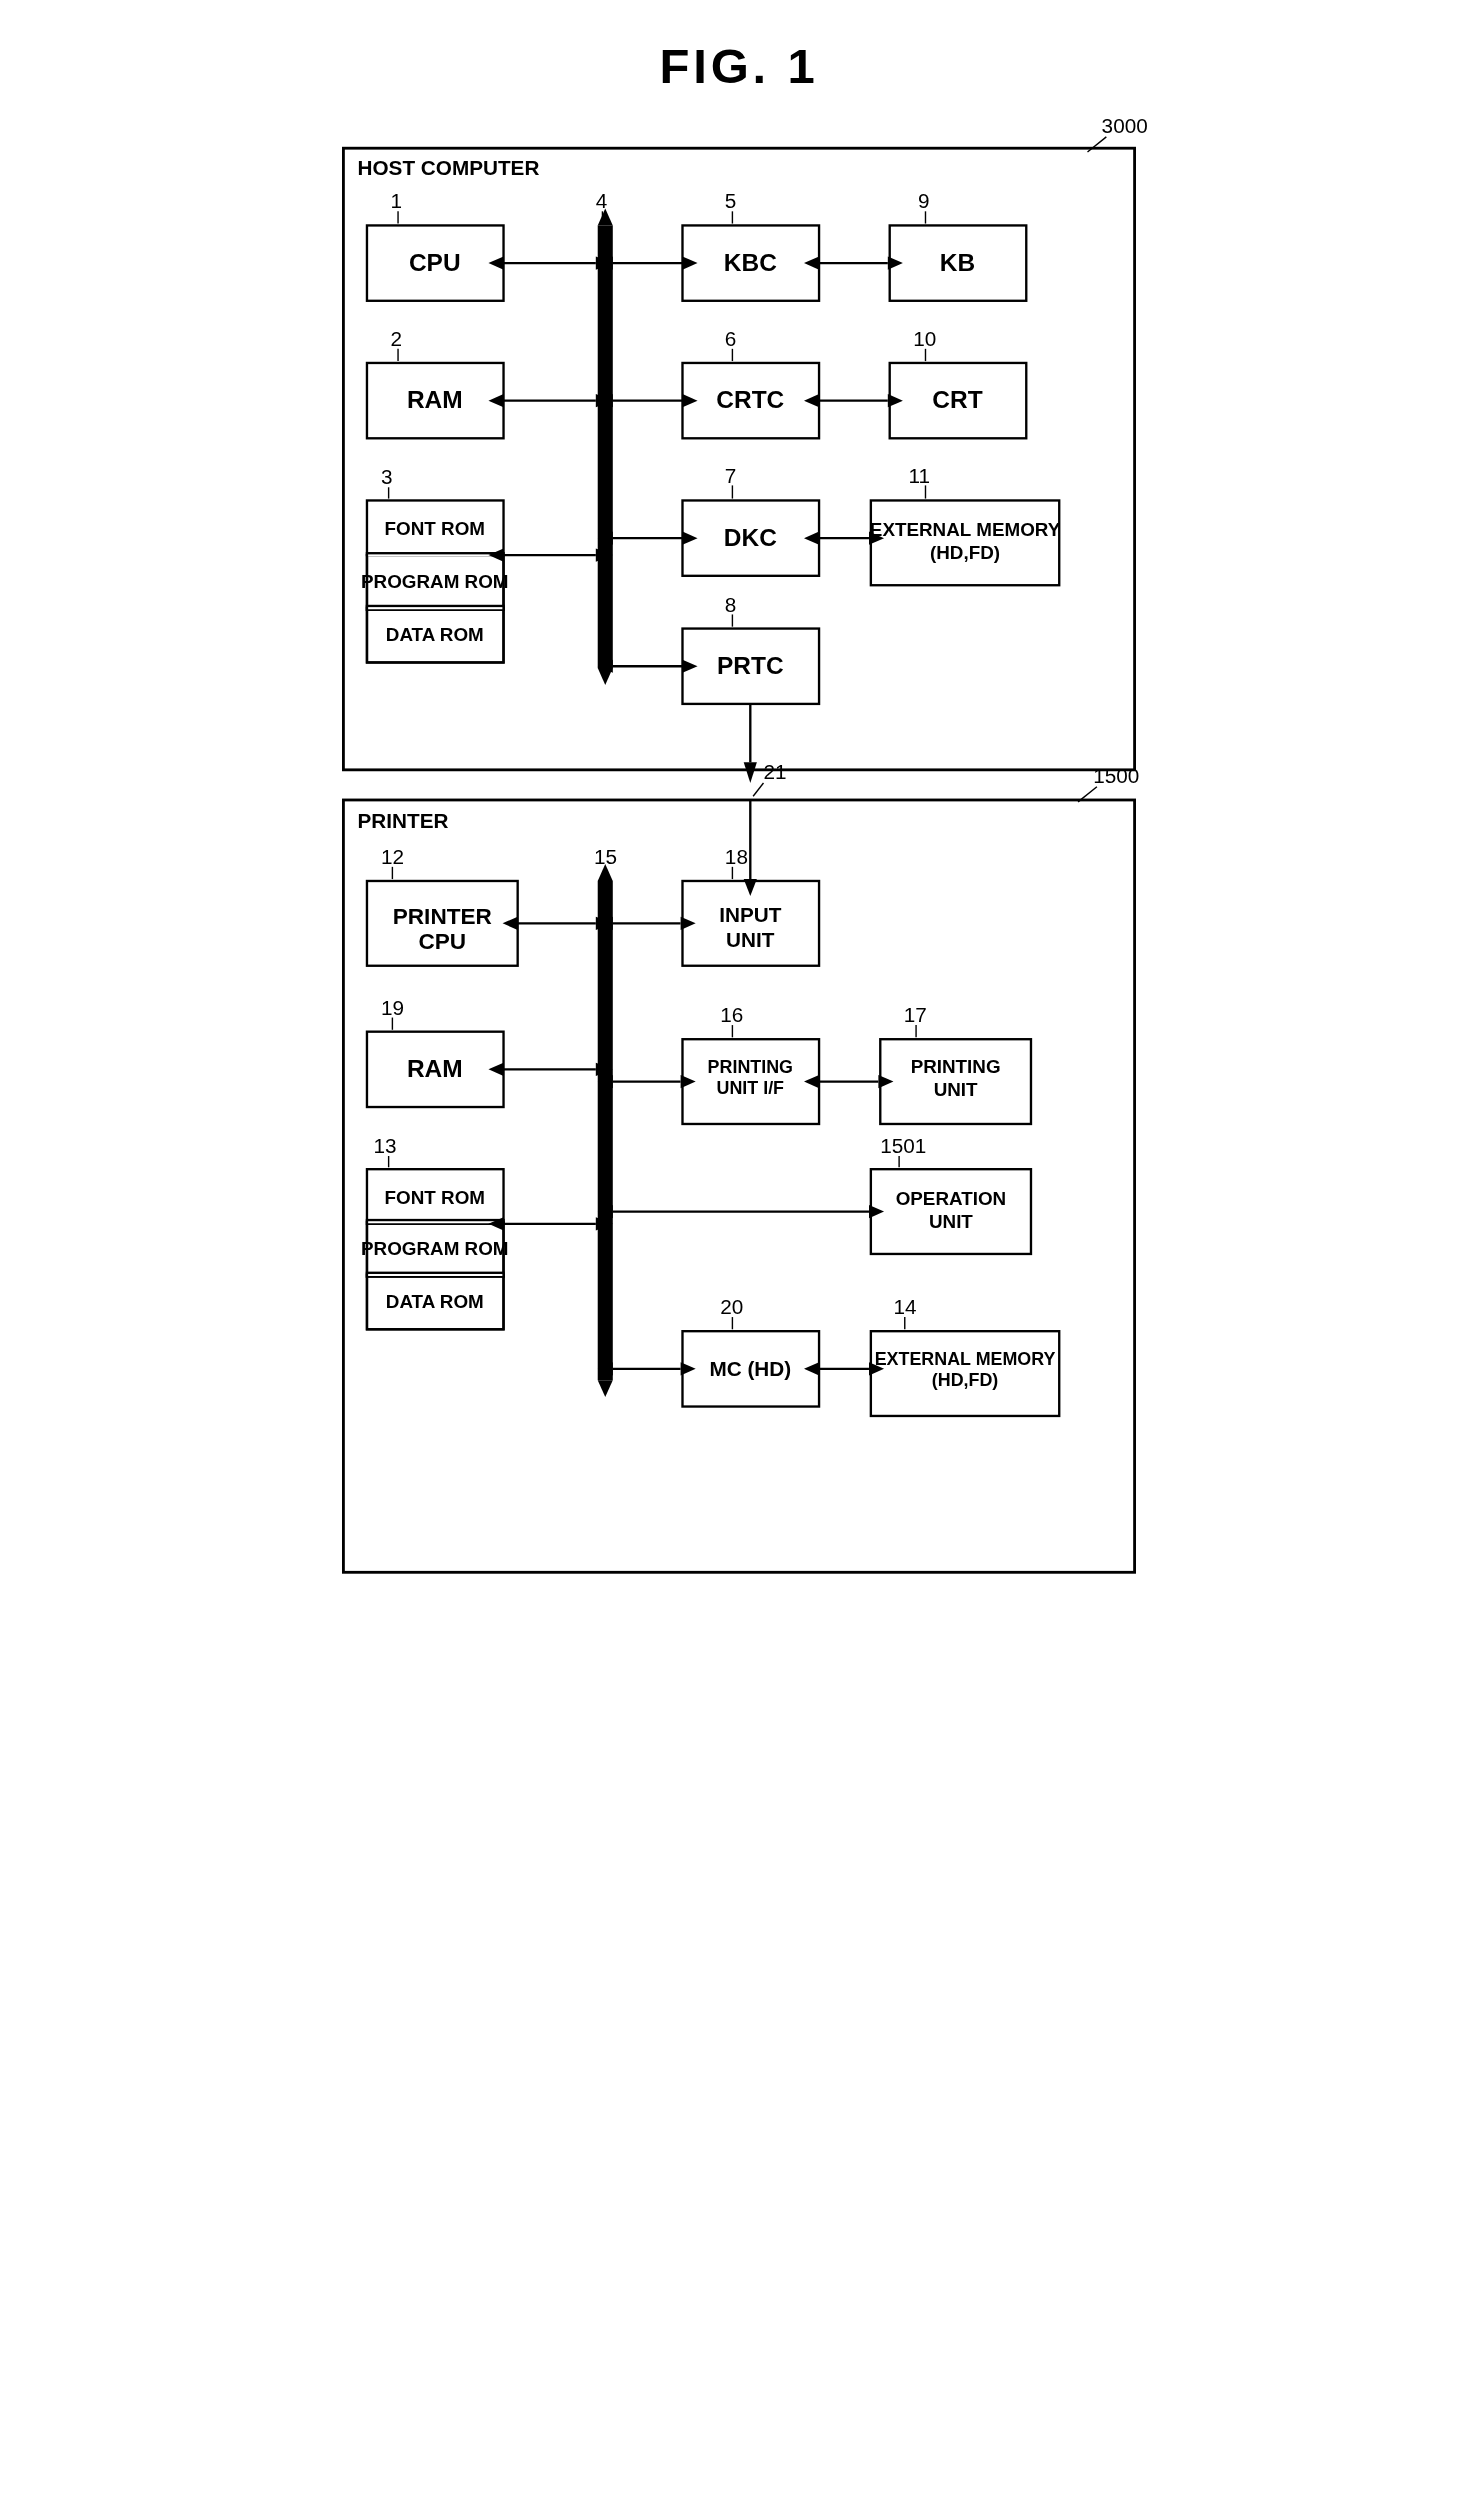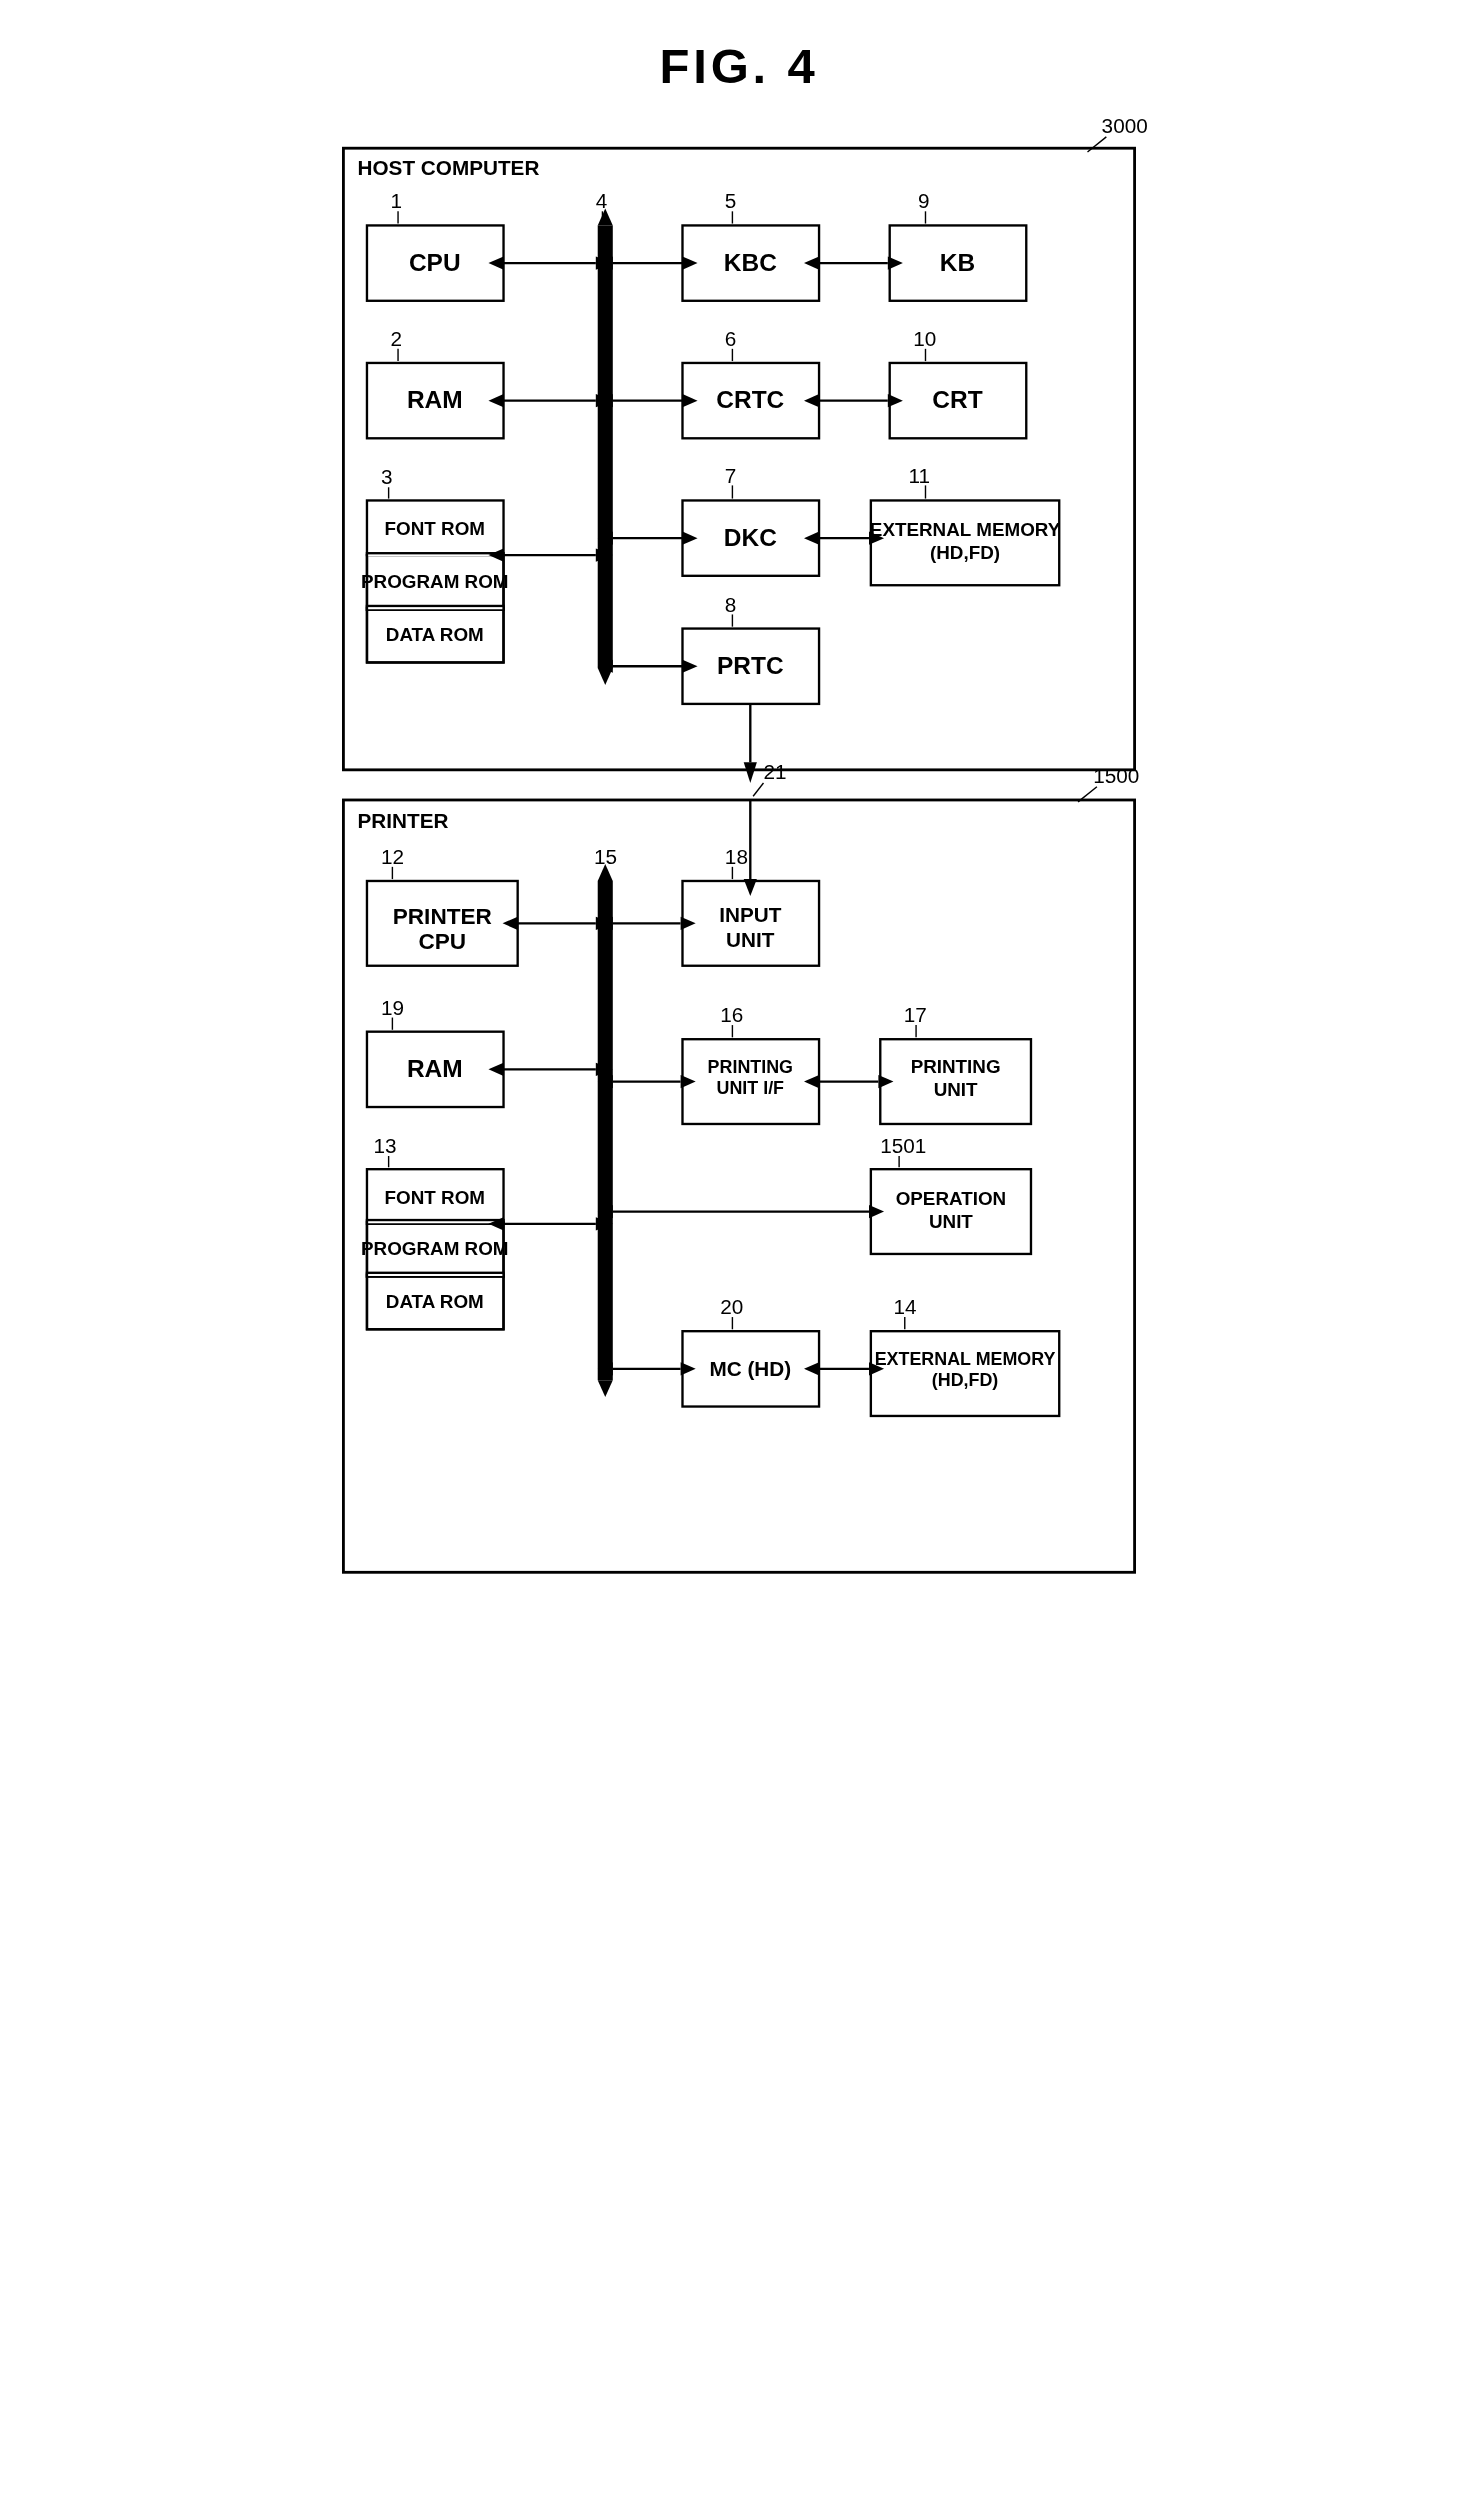--- a/index.html
+++ b/index.html
@@ -29,21 +29,21 @@
     
     .diagram-svg {
       display: block;
       margin: 0 auto;
     }
   </style>
 </head>
 <body>
 
 <div class="page">
-  <div class="fig-title">FIG. 4</div>
+  <div class="fig-title">FIG. 1</div>
 
   <svg class="diagram-svg" width="848" height="2430" viewBox="0 0 900 2580" xmlns="http://www.w3.org/2000/svg">
 
     <text x="835" y="32" font-size="22" font-family="Arial">3000</text>
     <line x1="840" y1="36" x2="820" y2="52" stroke="#000" stroke-width="1.5"></line>
 
     <rect x="30" y="48" width="840" height="660" fill="none" stroke="#000" stroke-width="3"></rect>
     <text x="45" y="76" font-size="22" font-weight="bold" font-family="Arial">HOST COMPUTER</text>
 
     <text x="80" y="112" font-size="22" font-family="Arial">1</text>

